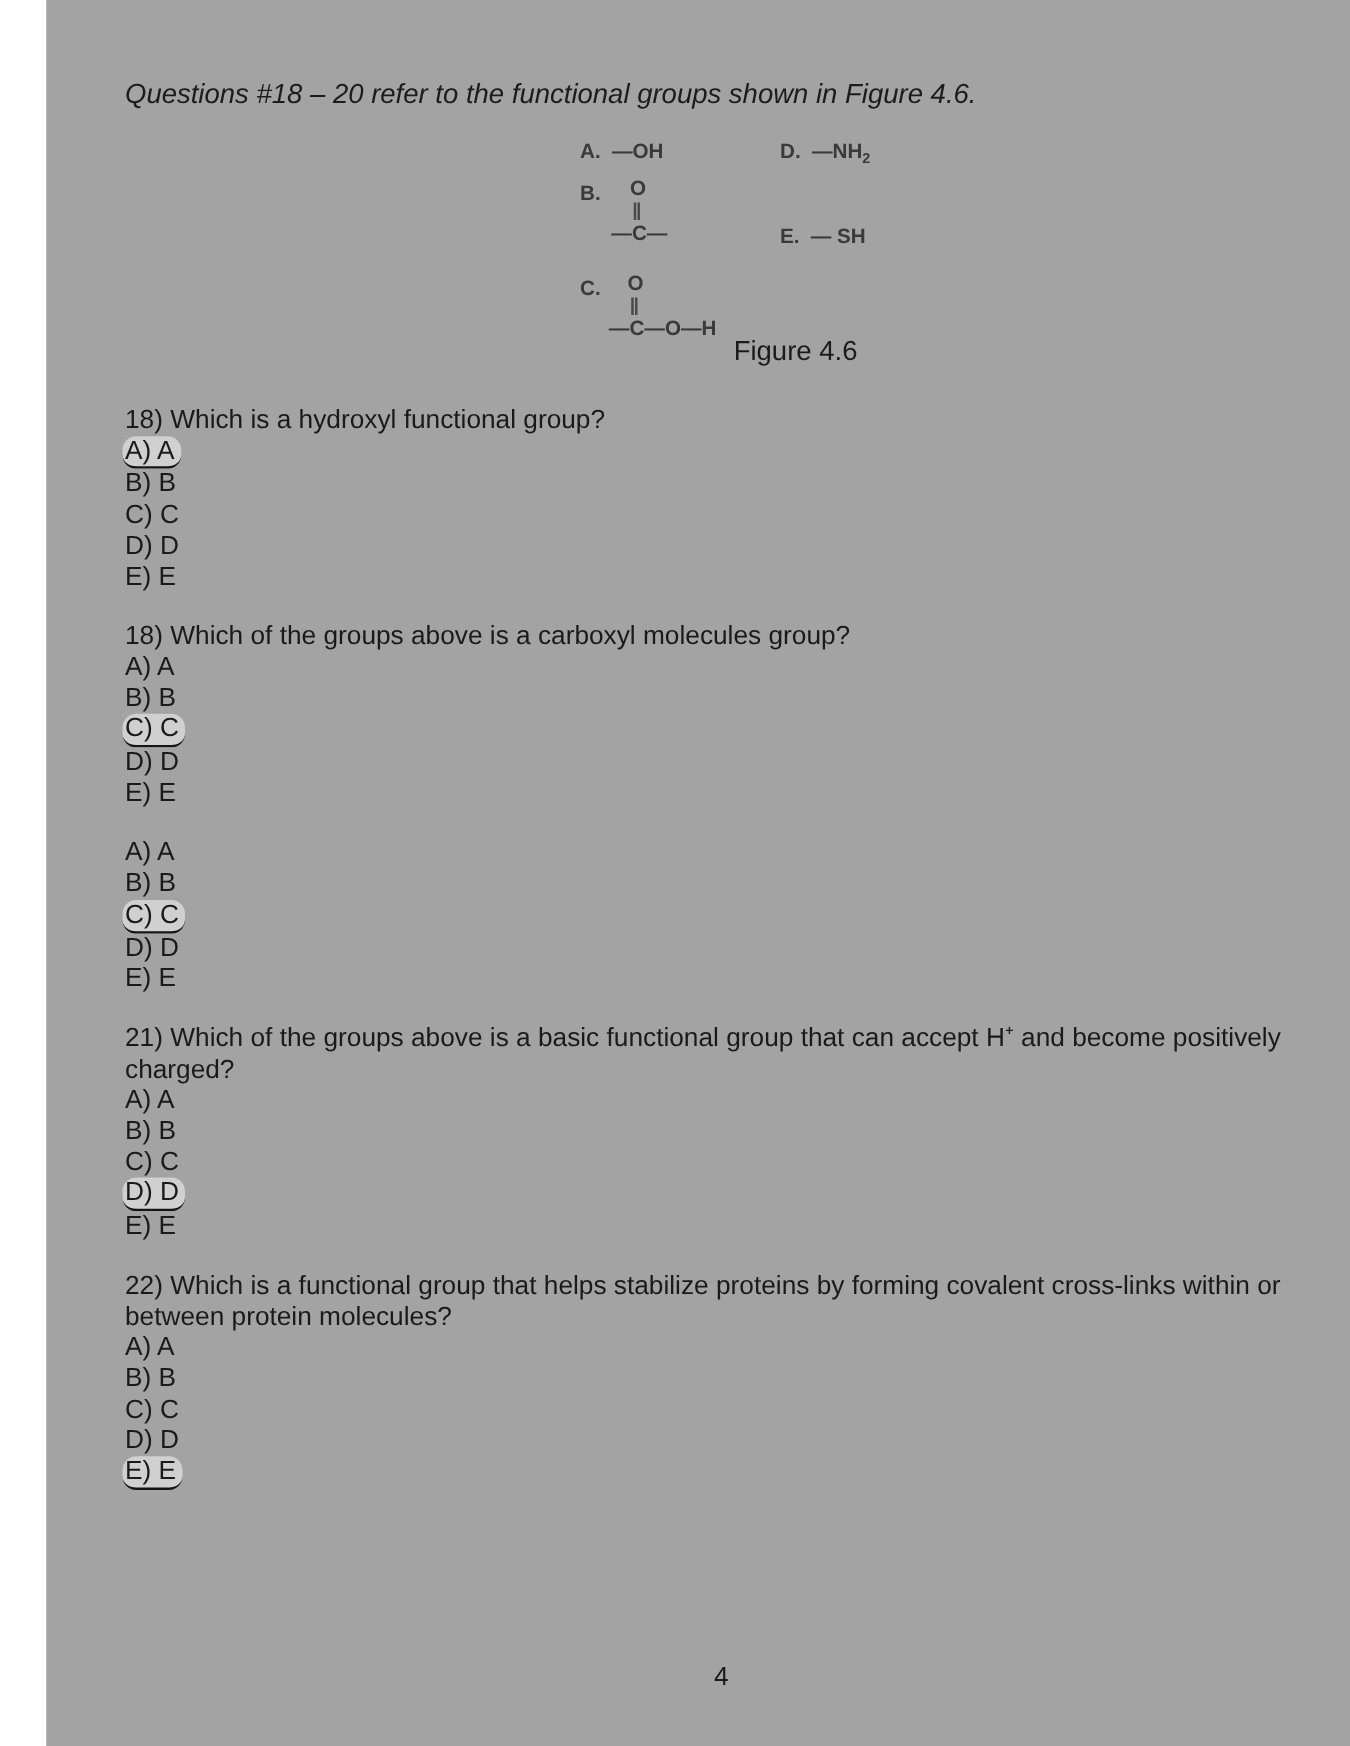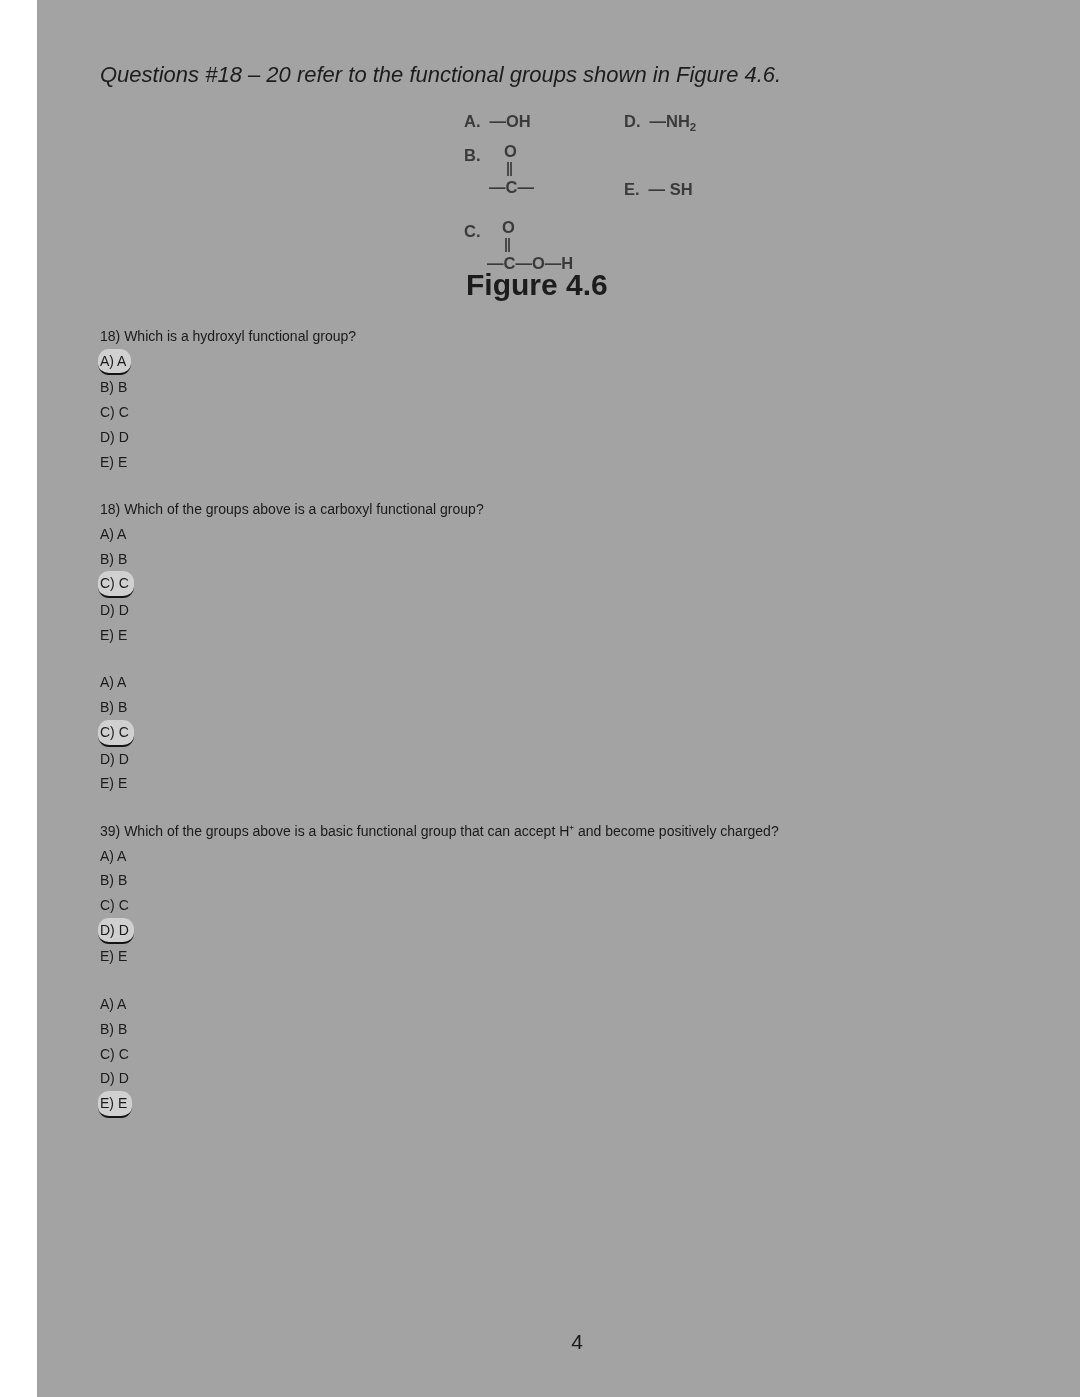--- a/index.html
+++ b/index.html
@@ -56,30 +56,30 @@
     border-right: 2px solid #4a4a4a;
     margin: 2px 0 2px 18px;
   }
   .chain { display: block; white-space: nowrap; }
   .fg-formula sub { font-size: 11.5px; }
   .caption {
     position: absolute;
     left: 366px;
     top: 180px;
     width: 220px;
-    text-align: left;
-    font-size: 30px;
-    font-weight: 700;
+    text-align: right;
+    font-size: 22px;
+    font-weight: 400;
     color: #1c1c1c;
   }
   
   .questions {
     margin-top: 16px;
     max-width: 985px;
-    font-size: 14px;
+    font-size: 21px;
     line-height: 24.7px;
     color: #1a1a1a;
   }
   .question { margin-bottom: 23px; }
   .opt { display: inline-block; border-radius: 11px; }
   .opt.correct {
     background: var(--highlight, #d0d0d0);
     border-bottom: 2px solid #141414;
     padding: 0 5px 0 2px;
     margin-left: -2px;
@@ -143,46 +143,47 @@
     <section class="question">
       <p class="q-text"><span>18)</span> <span>Which is a hydroxyl functional group?</span></p>
       <p class="option"><span class="opt correct">A) A</span></p>
       <p class="option"><span class="opt">B) B</span></p>
       <p class="option"><span class="opt">C) C</span></p>
       <p class="option"><span class="opt">D) D</span></p>
       <p class="option"><span class="opt">E) E</span></p>
     </section>
 
     <section class="question">
-      <p class="q-text"><span>18)</span> <span>Which of the groups above is a carboxyl functional group?</span></p>
+      <p class="q-text"><span>18)</span> <span>Which of the groups above is a carboxyl molecules group?</span></p>
       <p class="option"><span class="opt">A) A</span></p>
       <p class="option"><span class="opt">B) B</span></p>
       <p class="option"><span class="opt correct">C) C</span></p>
       <p class="option"><span class="opt">D) D</span></p>
       <p class="option"><span class="opt">E) E</span></p>
     </section>
 
     <section class="question">
       <p class="option"><span class="opt">A) A</span></p>
       <p class="option"><span class="opt">B) B</span></p>
       <p class="option"><span class="opt correct">C) C</span></p>
       <p class="option"><span class="opt">D) D</span></p>
       <p class="option"><span class="opt">E) E</span></p>
     </section>
 
     <section class="question">
-      <p class="q-text"><span>39)</span> <span>Which of the groups above is a basic functional group that can accept H⁺ and become positively charged?</span></p>
+      <p class="q-text"><span>21)</span> <span>Which of the groups above is a basic functional group that can accept H⁺ and become positively charged?</span></p>
       <p class="option"><span class="opt">A) A</span></p>
       <p class="option"><span class="opt">B) B</span></p>
       <p class="option"><span class="opt">C) C</span></p>
       <p class="option"><span class="opt correct">D) D</span></p>
       <p class="option"><span class="opt">E) E</span></p>
     </section>
 
     <section class="question">
+      <p class="q-text"><span>22)</span> <span>Which is a functional group that helps stabilize proteins by forming covalent cross-links within or between protein molecules?</span></p>
       <p class="option"><span class="opt">A) A</span></p>
       <p class="option"><span class="opt">B) B</span></p>
       <p class="option"><span class="opt">C) C</span></p>
       <p class="option"><span class="opt">D) D</span></p>
       <p class="option"><span class="opt correct">E) E</span></p>
     </section>
 
   </div>
 
   <div class="page-num">4</div>

